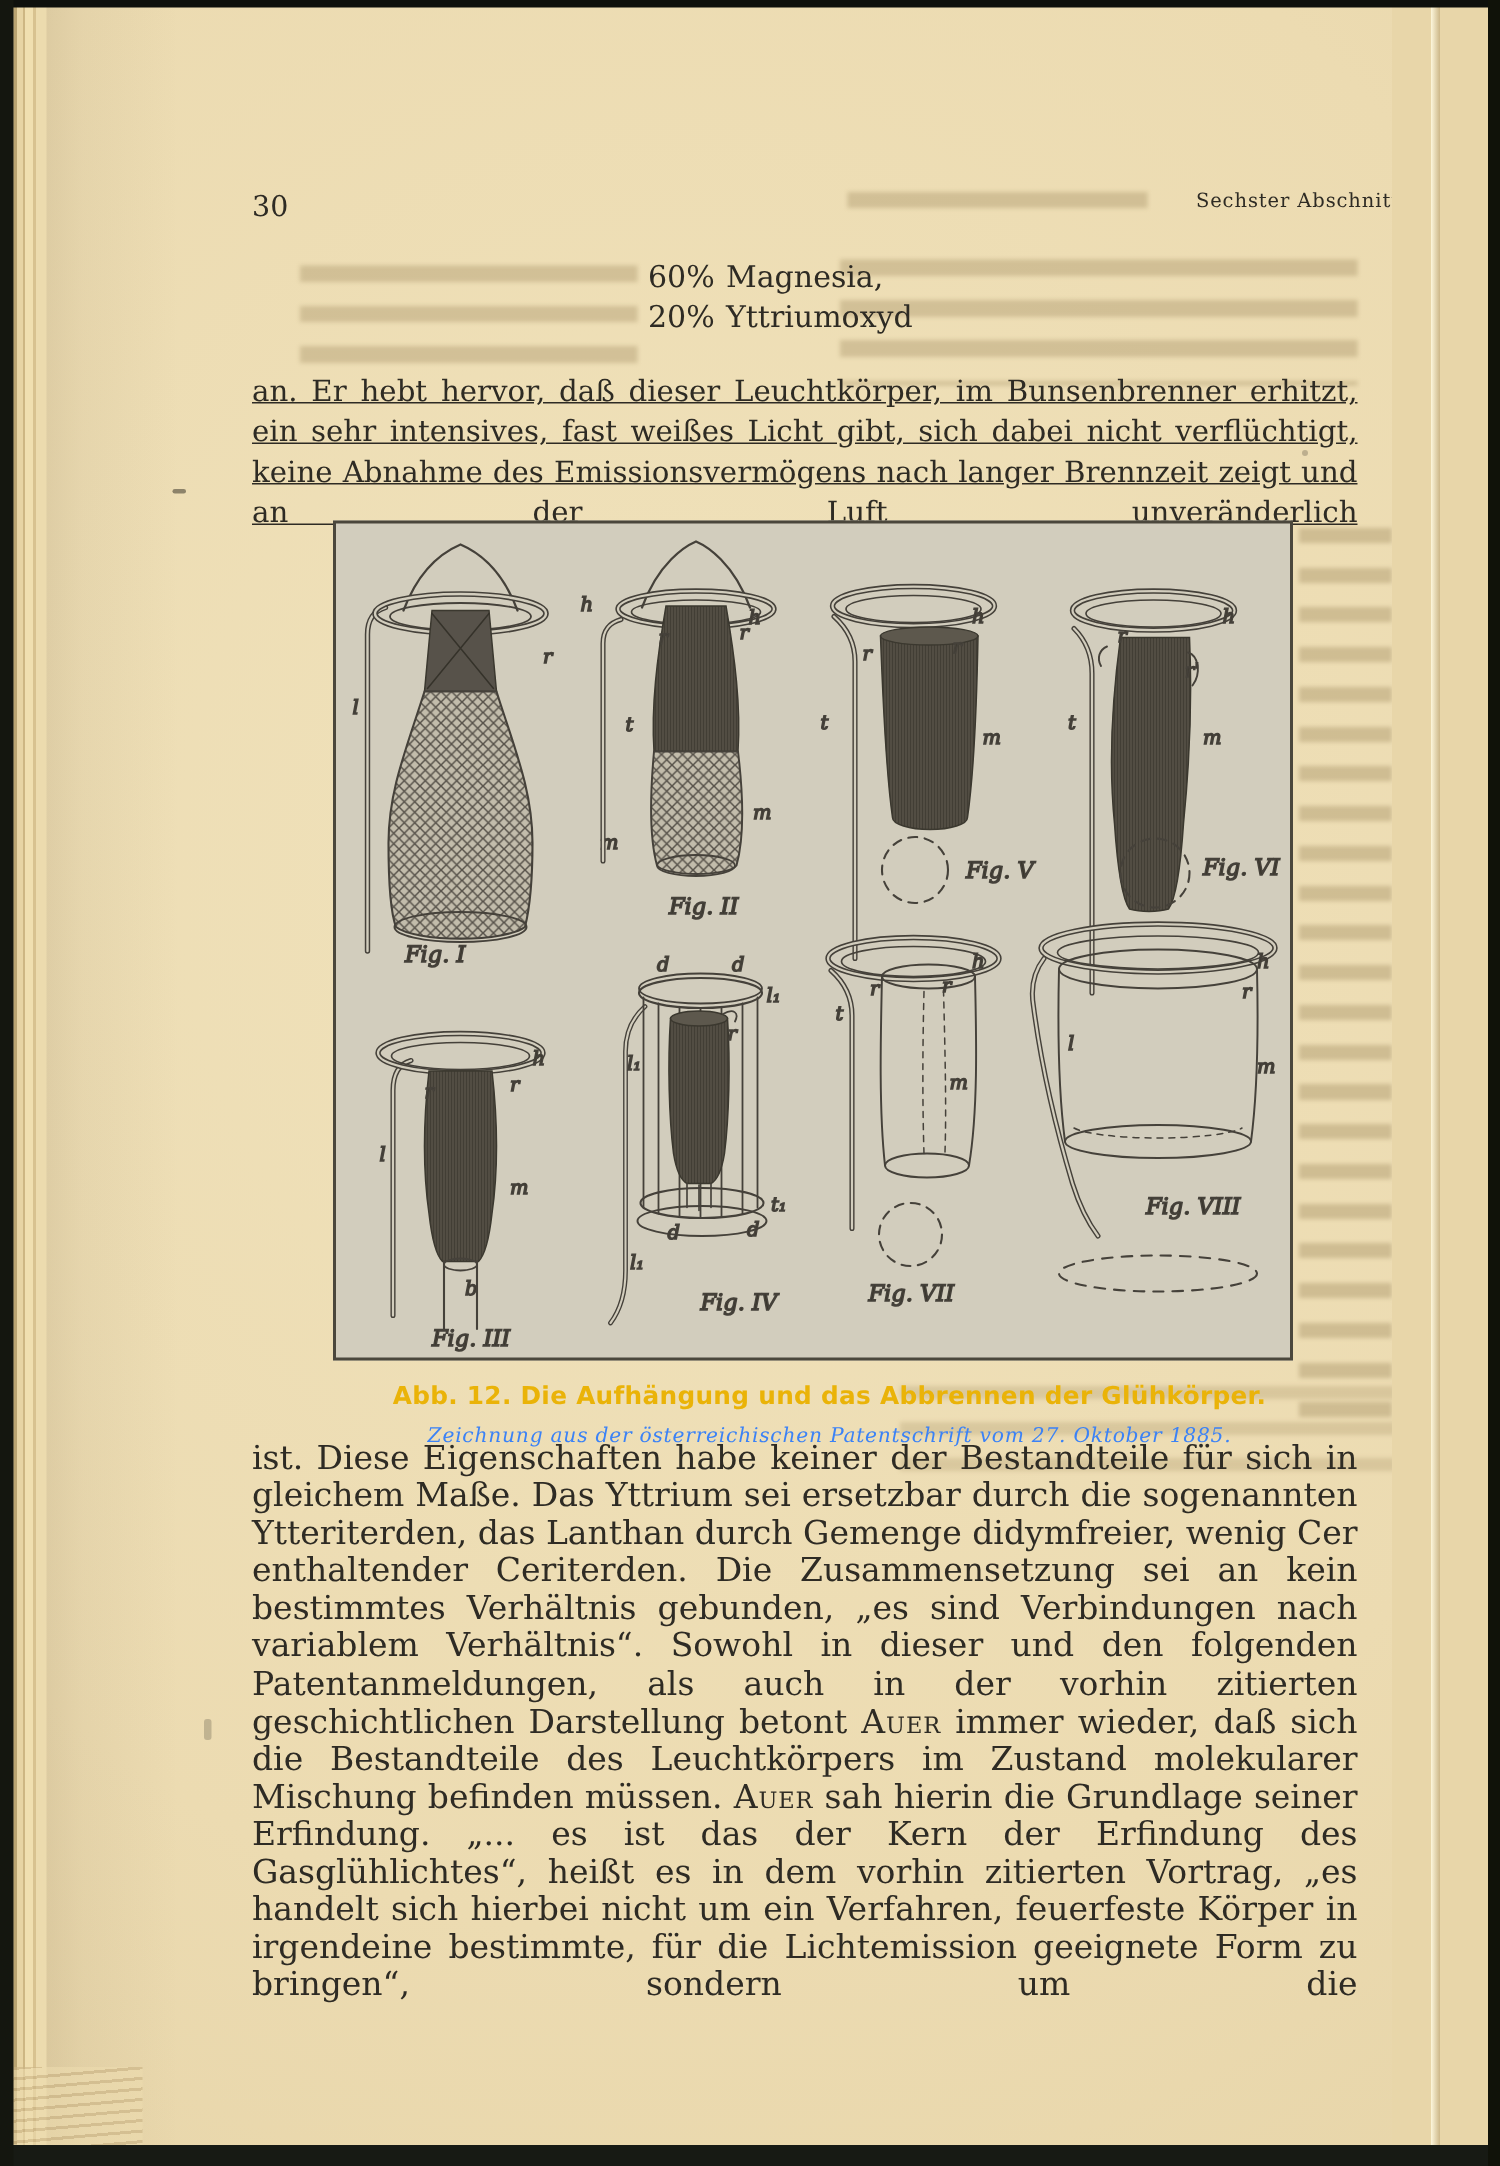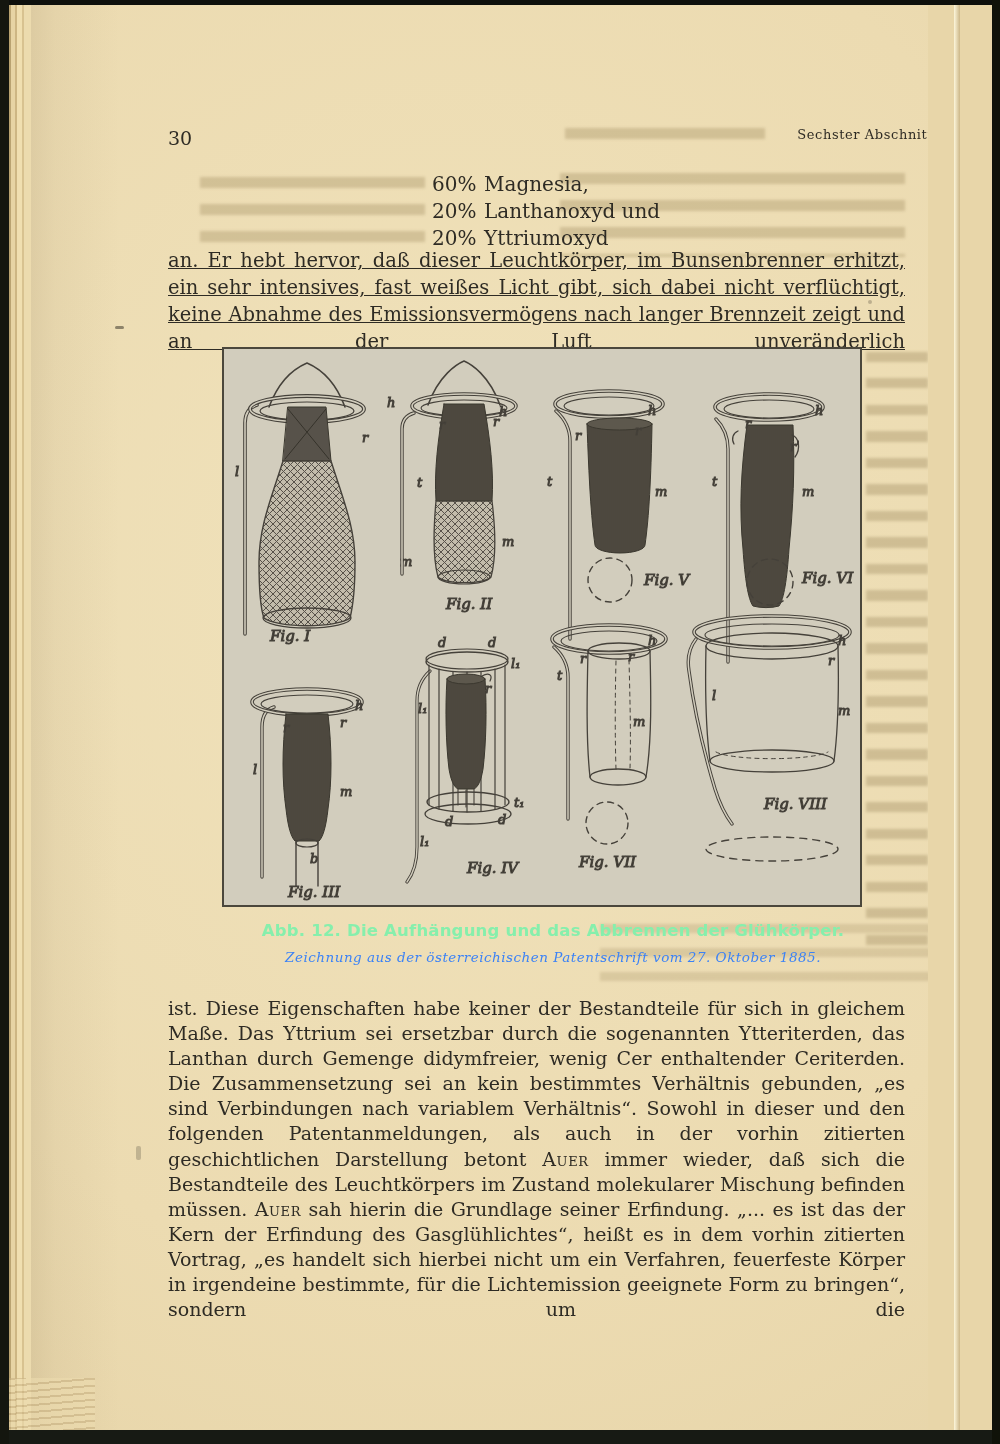--- a/index.html
+++ b/index.html
@@ -33,27 +33,27 @@
   .g1{background:repeating-linear-gradient(180deg, rgba(146,124,80,.22) 0 9px, rgba(0,0,0,0) 9px 24px);}
   .mark{position:absolute;background:rgba(62,56,44,.55);border-radius:2px;}
   
   .pagenum{position:absolute;left:168px;top:127px;font-size:19px;text-align:right;}
   .runhead{position:absolute;left:168px;top:127px;width:770px;text-align:right;font-size:13px;letter-spacing:.6px;}
   .complist{position:absolute;left:432px;top:171px;font-size:20px;line-height:27px;}
   .complist .pct{display:inline-block;width:52px;}
   .para{position:absolute;left:168px;width:737px;font-size:19.5px;line-height:27px;
         text-align:justify;text-align-last:justify;}
   #p1{top:247px;text-decoration:underline;}
-  #p2{top:996px;font-size:19px;line-height:25.1px;}
+  #p2{top:960px;font-size:22px;line-height:25.1px;}
   .sc{font-variant:small-caps;letter-spacing:.6px;}
   
   .figbox{position:absolute;left:222px;top:347px;width:640px;height:560px;
     background:#d2cdbd;border:2px solid #4b473c;box-sizing:border-box;}
   .figcaption{position:absolute;left:168px;top:921px;width:770px;text-align:center;
-    font-family:"DejaVu Sans",sans-serif;font-weight:bold;font-size:16.5px;color:#86efac;letter-spacing:.2px;}
+    font-family:"DejaVu Sans",sans-serif;font-weight:bold;font-size:16.5px;color:#eab308;letter-spacing:.2px;}
   .figsource{position:absolute;left:168px;top:949px;width:770px;text-align:center;
     font-style:italic;font-size:13.5px;color:#3b82f6;letter-spacing:.5px;}
   svg text{font-family:"DejaVu Serif",serif;font-style:italic;fill:#39352b;}
   .lt{font-size:13px;}
   .fl{font-size:15px;}
 </style>
 </head>
 <body>
 
 <div id="scan">
@@ -66,21 +66,20 @@
   <div class="ghost g1" style="left:600px;top:924px;width:330px;height:70px;"></div>
   <div class="mark" style="left:115px;top:326px;width:9px;height:3px;"></div>
   <div class="mark" style="left:136px;top:1146px;width:5px;height:14px;opacity:.45;"></div>
   <div class="mark" style="left:868px;top:300px;width:4px;height:4px;opacity:.5;"></div>
 
   <div class="pagenum">30</div>
   <div class="runhead">Sechster Abschnitt.</div>
 
   <div class="complist">
     <div><span class="pct">60%</span><span>Magnesia,</span></div>
-    <div><span class="pct">20%</span><span>Lanthanoxyd und</span></div>
     <div><span class="pct">20%</span><span>Yttriumoxyd</span></div>
   </div>
 
   <div class="para" id="p1">an.  Er hebt hervor, daß dieser Leuchtkörper, im Bunsenbrenner erhitzt, ein sehr intensives, fast weißes Licht gibt, sich dabei nicht verflüchtigt, keine Abnahme des Emissionsvermögens nach langer Brennzeit zeigt und an der Luft unveränderlich</div>
 
   <div class="figbox">
     <svg width="636" height="556" viewBox="0 0 636 556">
       <defs>
         <pattern id="mesh" patternUnits="userSpaceOnUse" width="7" height="7">
           <rect width="7" height="7" fill="#c2bcab"></rect>

